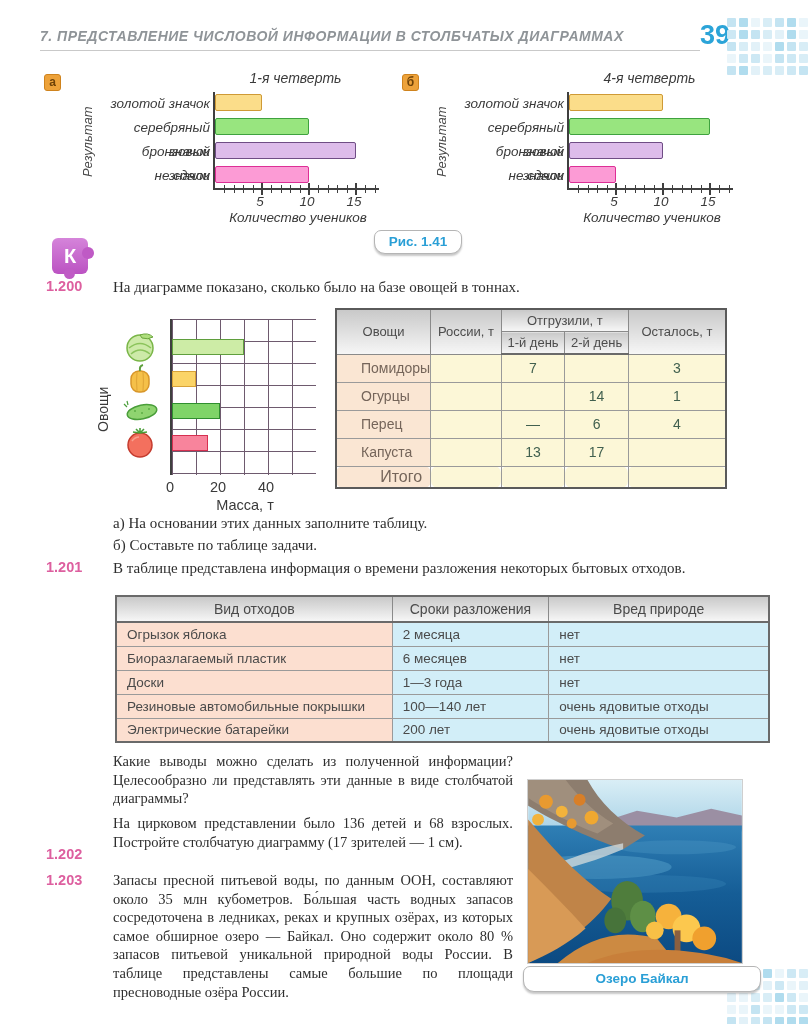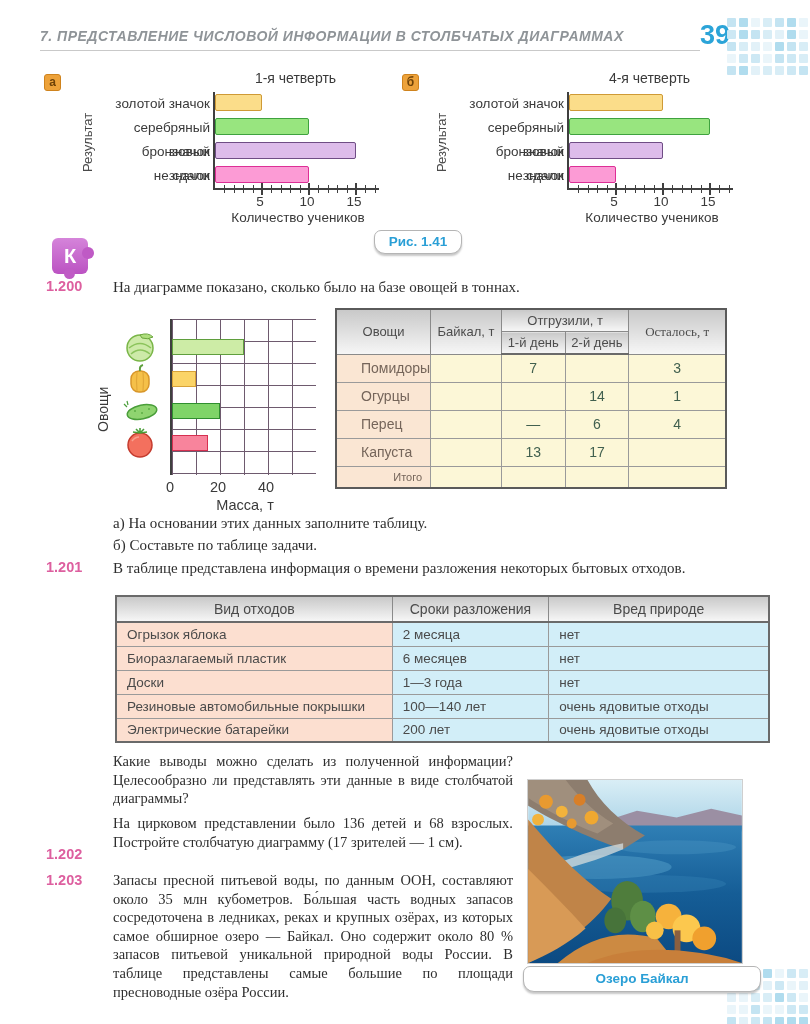--- a/index.html
+++ b/index.html
@@ -19,21 +19,21 @@
   .mosaic-top { right:2px; top:2px; grid-template-columns:repeat(7,9px); grid-auto-rows:9px; }
   .mosaic-bottom { right:2px; bottom:2px; grid-template-columns:repeat(7,9px); grid-auto-rows:9px; }
   .mosaic div { border-radius:1px; }
 
   
   .panel-label { position:absolute; width:17px; height:17px; background:#eda23a; border:1px solid #cf831d;
                  border-radius:3px; color:#6e4208; font-family:"Liberation Sans",sans-serif;
                  font-size:12px; font-weight:bold; text-align:center; line-height:15px; }
 
   
-  .qchart { position:absolute; width:340px; height:160px; }
+  .qchart { position:absolute; width:340px; height:160px;font-style:italic; }
   .qc-title { position:absolute; left:150px; top:0; width:175px; text-align:center;
               font-family:"Liberation Sans",sans-serif; font-size:14px; color:#3a3a3a; }
   .qc-ylabel { position:absolute; left:22px; top:20px; height:104px; width:16px;
                writing-mode:vertical-rl; transform:rotate(180deg); text-align:center;
                font-family:"Liberation Sans",sans-serif; font-size:13px; color:#4a4a4a; }
   .qc-labels { position:absolute; left:40px; top:22px; width:112px; }
   .qc-labels div { height:24px; line-height:24px; text-align:right;
                    font-family:"Liberation Sans",sans-serif; font-size:13.5px; color:#3a3a3a; }
   .qc-plot { position:absolute; left:155px; top:22px; width:166px; height:98px;
              border-left:2px solid #3f3f3f; border-bottom:2px solid #3f3f3f; }
@@ -86,21 +86,21 @@
 
   
   .veg-table { position:absolute; left:335px; top:292px; width:392px; border-collapse:collapse;
                font-family:"Liberation Sans",sans-serif; border:2px solid #5a5a5a; }
   .veg-table th { border:1px solid #8a8a8a; background:linear-gradient(180deg,#c9c9c9,#f6f6f6);
                   color:#4c4c4c; font-weight:normal; font-size:13px; padding:3px 4px; }
   .veg-table thead tr:last-child th { border-bottom:2px solid #6a6a6a; }
   .veg-table td { border:1px solid #9a9a9a; height:28px; font-size:14px; }
   .veg-table td.vt-name { background:#fae6d3; color:#75655a; padding-left:24px; width:85px; }
   .veg-table td.vt-num { background:#fcf7d7; color:#41604f; text-align:center; }
-  .veg-table tr.vt-total td { height:22px; font-size:11px; }
+  .veg-table tr.vt-total td { height:22px; font-size:16px;border-radius:7px; }
   .veg-table tr.vt-total td.vt-name { text-align:right; padding-right:8px; }
 
   
   .waste-table { position:absolute; left:115px; top:579px; width:655px; border-collapse:collapse;
                  font-family:"Liberation Sans",sans-serif; border:2px solid #6a6a6a; }
   .waste-table th { border:1px solid #8a8a8a; background:linear-gradient(180deg,#c9c9c9,#f6f6f6);
                     color:#4a4a4a; font-weight:normal; font-size:14px; height:26px;
                     border-bottom:2px solid #6a6a6a; }
   .waste-table td { border:1px solid #9a9a9a; height:24px; font-size:13.5px; color:#4a4a4a;
                     padding-left:10px; }
@@ -324,23 +324,23 @@
         <div class="vc-num" style="left: 123px;">20</div>
         <div class="vc-num" style="left: 171px;">40</div>
       </div>
     <div class="vc-xlabel">Масса, т</div>
   </div>
 
   <table class="veg-table">
     <thead>
       <tr>
         <th rowspan="2">Овощи</th>
-        <th rowspan="2" style="width:72px;">Байкал, т</th>
+        <th rowspan="2" style="width:72px;">России, т</th>
         <th colspan="2">Отгрузили, т</th>
-        <th rowspan="2" style="width:100px;font-family:Liberation Serif, serif;">Осталось, т</th>
+        <th rowspan="2" style="width:100px;">Осталось, т</th>
       </tr>
       <tr>
         <th style="width:66px;">1-й день</th>
         <th style="width:66px;">2-й день</th>
       </tr>
     </thead>
     <tbody id="veg-tbody">
         <tr>
           <td class="vt-name">Помидоры</td>
           <td class="vt-num"></td>

